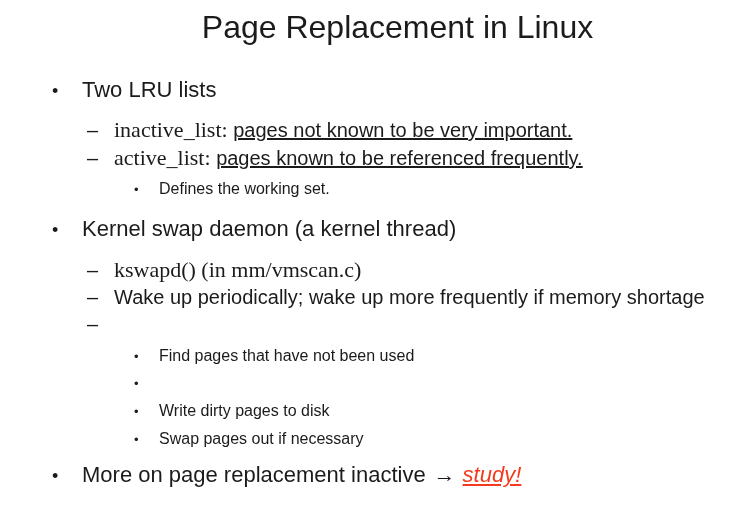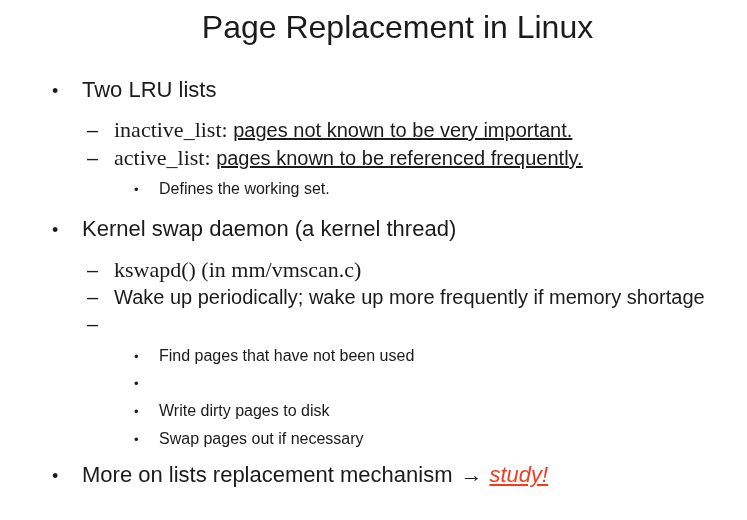--- a/index.html
+++ b/index.html
@@ -107,16 +107,16 @@
     <div class="content"><span>Write dirty pages to disk</span></div>
   </div>
 
   <div class="line l3">
     <span class="marker">•</span>
     <div class="content"><span>Swap pages out if necessary</span></div>
   </div>
 
   <div class="line l1 mt-more">
     <span class="marker">•</span>
-    <div class="content"><span>More on lists replacement mechanism</span><span class="arrow">→</span><span class="emphasis">study!</span></div>
+    <div class="content"><span>More on page replacement inactive</span><span class="arrow">→</span><span class="emphasis">study!</span></div>
   </div>
 
 </div>
 
 </body></html>

